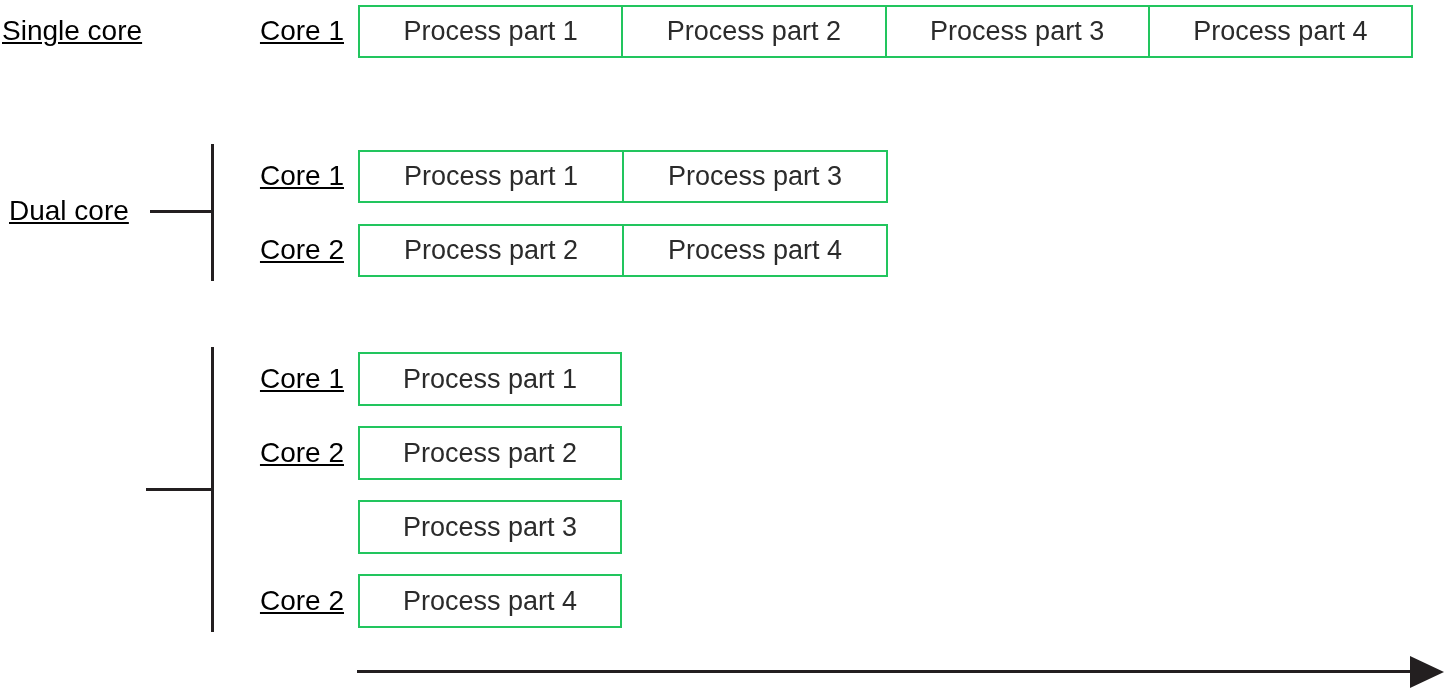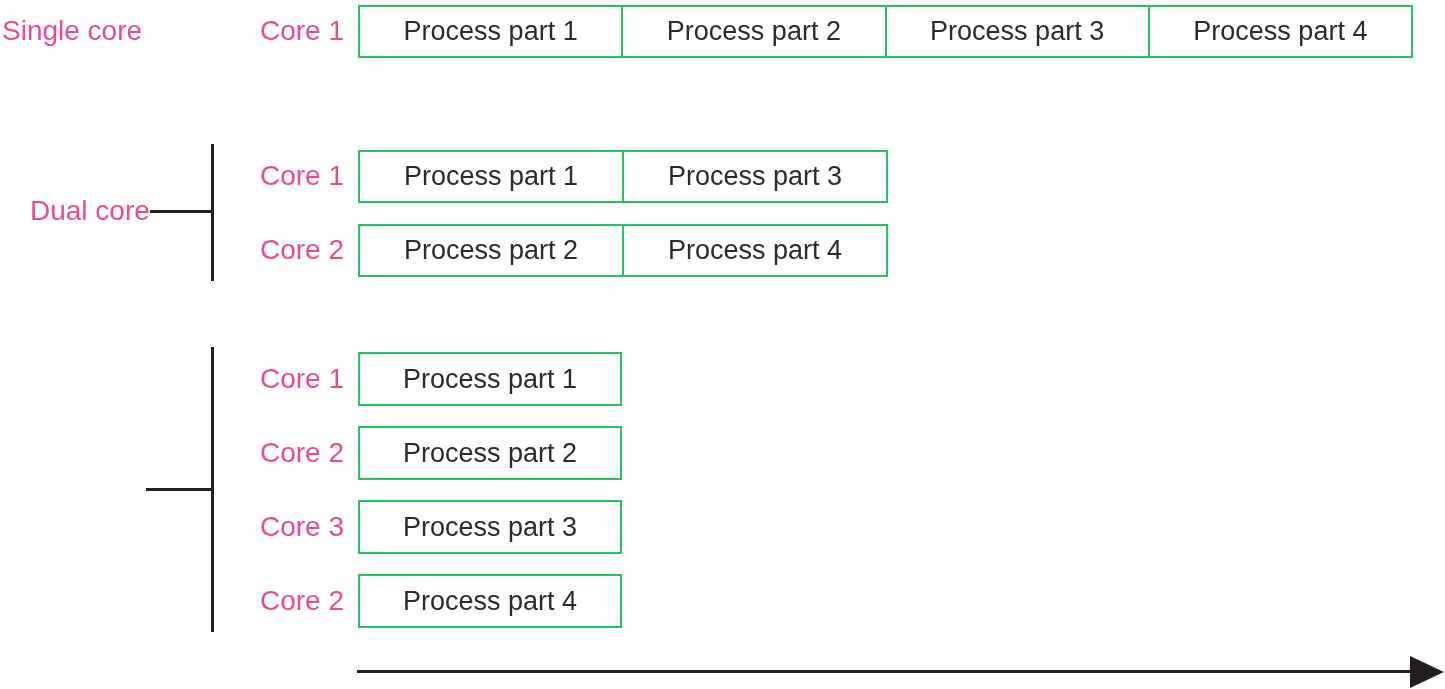--- a/index.html
+++ b/index.html
@@ -9,21 +9,22 @@
     background:#ffffff;
     font-family:"Liberation Sans", sans-serif;
     color:#2b2b2b;
     overflow:hidden;
   }
   .lbl{
     position:absolute;
     font-size:28px;
     line-height:34px;
     white-space:nowrap;
-    color:#ec4899;
+    color:#000000;
+    text-decoration:underline;
   }
   .right{text-align:right;}
   .boxrow{
     position:absolute;
     display:flex;
     height:53px;
   }
   .pbox{
     flex:1;
     border:2px solid #22c55e;
@@ -52,21 +53,21 @@
 
   <div class="lbl" style="left:2px;top:14px;">Single core</div>
   <div class="lbl right" style="left:150px;top:14px;width:194px;">Core 1</div>
   <div class="boxrow" style="left:358px;top:5px;width:1055px;">
     <div class="pbox">Process part 1</div>
     <div class="pbox">Process part 2</div>
     <div class="pbox">Process part 3</div>
     <div class="pbox">Process part 4</div>
   </div>
 
-  <div class="lbl" style="left:9px;top:194px;margin-left:21px;">Dual core</div>
+  <div class="lbl" style="left:9px;top:194px;">Dual core</div>
   <div class="line" style="left:150px;top:210px;width:61px;height:3px;"></div>
   <div class="line" style="left:211px;top:144px;width:3px;height:137px;"></div>
 
   <div class="lbl right" style="left:150px;top:159px;width:194px;">Core 1</div>
   <div class="boxrow" style="left:358px;top:150px;width:530px;">
     <div class="pbox">Process part 1</div>
     <div class="pbox">Process part 3</div>
   </div>
 
   <div class="lbl right" style="left:150px;top:233px;width:194px;">Core 2</div>
@@ -81,21 +82,20 @@
   <div class="lbl right" style="left:150px;top:362px;width:194px;">Core 1</div>
   <div class="boxrow" style="left:358px;top:352px;width:264px;height:54px;">
     <div class="pbox">Process part 1</div>
   </div>
 
   <div class="lbl right" style="left:150px;top:436px;width:194px;">Core 2</div>
   <div class="boxrow" style="left:358px;top:426px;width:264px;height:54px;">
     <div class="pbox">Process part 2</div>
   </div>
 
-  <div class="lbl right" style="left:150px;top:510px;width:194px;">Core 3</div>
   <div class="boxrow" style="left:358px;top:500px;width:264px;height:54px;">
     <div class="pbox">Process part 3</div>
   </div>
 
   <div class="lbl right" style="left:150px;top:584px;width:194px;">Core 2</div>
   <div class="boxrow" style="left:358px;top:574px;width:264px;height:54px;">
     <div class="pbox">Process part 4</div>
   </div>
 
   <div class="line" style="left:357px;top:670px;width:1055px;height:3px;"></div>

